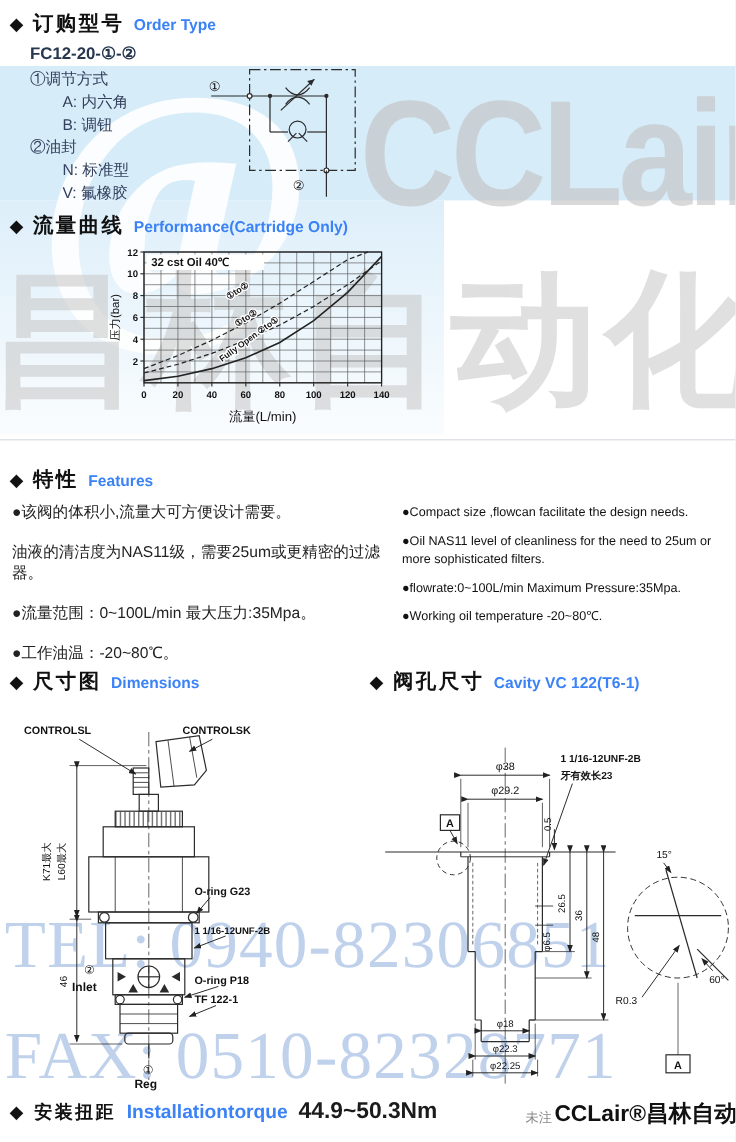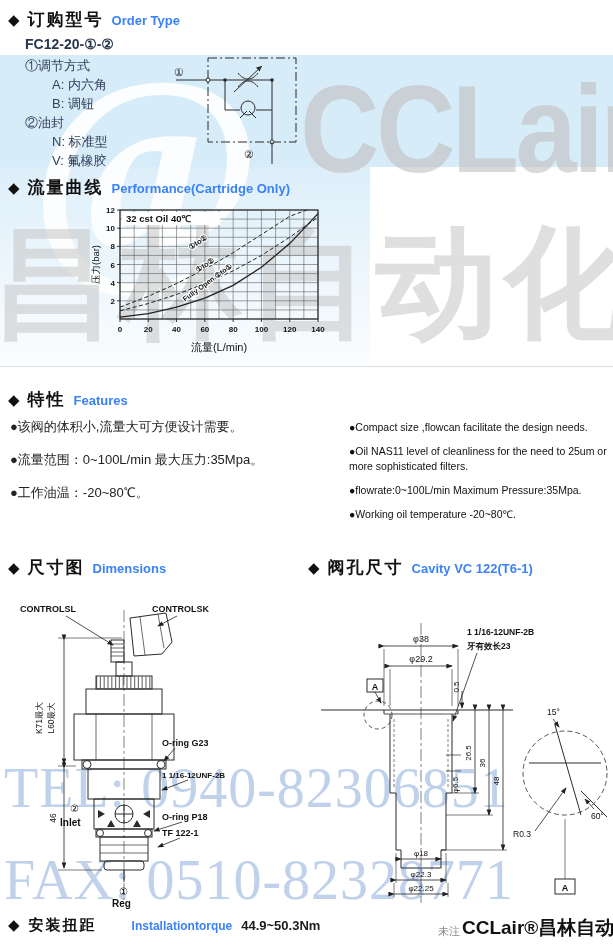--- a/index.html
+++ b/index.html
@@ -26,24 +26,24 @@
   .h-cn{font-size:17px;font-weight:bold;color:#111;letter-spacing:2px;}
   .h-en{font-size:13px;font-weight:bold;color:#3b82f6;}
   
   .model-code{left:25px;top:36px;font-size:14px;font-weight:bold;color:#26374f;z-index:2;}
   .opt-list{left:25px;top:56px;z-index:2;font-size:13px;color:#33415e;line-height:19px;}
   .opt-list .ind{padding-left:7px;margin-left:20px;}
   
   .feat-cn{left:10px;top:418px;width:318px;z-index:2;font-size:13px;color:#222;}
   .feat-cn p{margin:0 0 15px 0;}
   .feat-en{left:333px;top:420px;width:276px;z-index:2;font-size:10.5px;color:#111;line-height:15px;}
-  .feat-en p{margin:0 0 9px 16px;}
+  .feat-en p{margin:0 0 9px 2px;}
   
   .footer{left:8px;top:916px;z-index:2;display:flex;align-items:baseline;gap:9px;}
-  .torque{font-size:13px;font-weight:bold;}
+  .torque{font-size:19px;font-weight:bold;}
   .note-prefix{left:438px;top:924px;z-index:2;font-size:11px;color:#8a8a8a;}
   .brand{left:462px;top:915px;z-index:3;font-size:19px;font-weight:bold;color:#111;white-space:nowrap;}
   .divider{left:0;top:366px;width:613px;height:1px;background:#d7dde3;z-index:1;}
   svg{z-index:2;position:absolute;overflow:visible;}
   svg text{font-family:"Liberation Sans",sans-serif;fill:#111;}
 </style>
 </head>
 <body>
 
 <div class="page">
@@ -174,20 +174,21 @@
       <text x="95.05714285714285" y="101.74166666666667" font-size="7.2" fill="#111" stroke="#fff" stroke-width="2.2" paint-order="stroke" font-weight="bold" transform="rotate(-36 95.05714285714285 101.74166666666667)">Fully Open ②to①</text>
     </svg>
 
   <div class="abs sec-head" style="left:8px;top:388px;">
     <span class="diamond">◆</span>
     <span class="h-cn">特性</span>
     <span class="h-en">Features</span>
   </div>
   <div class="abs feat-cn">
     <p>●该阀的体积小,流量大可方便设计需要。</p>
+    <p>油液的清洁度为NAS11级，需要25um或更精密的过滤器。</p>
     <p>●流量范围：0~100L/min  最大压力:35Mpa。</p>
     <p>●工作油温：-20~80℃。</p>
   </div>
   <div class="abs feat-en">
     <p>●Compact size ,flowcan facilitate the design needs.</p>
     <p>●Oil NAS11 level of cleanliness for the need to 25um or more sophisticated filters.</p>
     <p>●flowrate:0~100L/min  Maximum Pressure:35Mpa.</p>
     <p>●Working oil temperature -20~80℃.</p>
   </div>
 
@@ -345,19 +346,19 @@
     <text x="106" y="288" font-size="8" text-anchor="middle">φ22.25</text>
     <text x="232" y="112" font-size="8.5">15°</text>
     <text x="276" y="216" font-size="8.5">60°</text>
     <text x="198" y="234" font-size="8.5">R0.3</text>
     <text x="250" y="288" font-size="9" font-weight="bold" text-anchor="middle">A</text>
   </svg>
 
   <div class="abs footer">
     <span class="diamond">◆</span>
     <span class="h-cn" style="font-size:15px;">安装扭距</span>
-    <span class="h-en" style="font-size:12px;margin-left:26px;">Installationtorque</span>
+    <span class="h-en" style="font-size:16px;">Installationtorque</span>
     <span class="torque">44.9~50.3Nm</span>
   </div>
   <div class="abs note-prefix">未注</div>
   <div class="abs brand">CCLair®昌林自动化</div>
 
 </div>
 
 </body></html>

